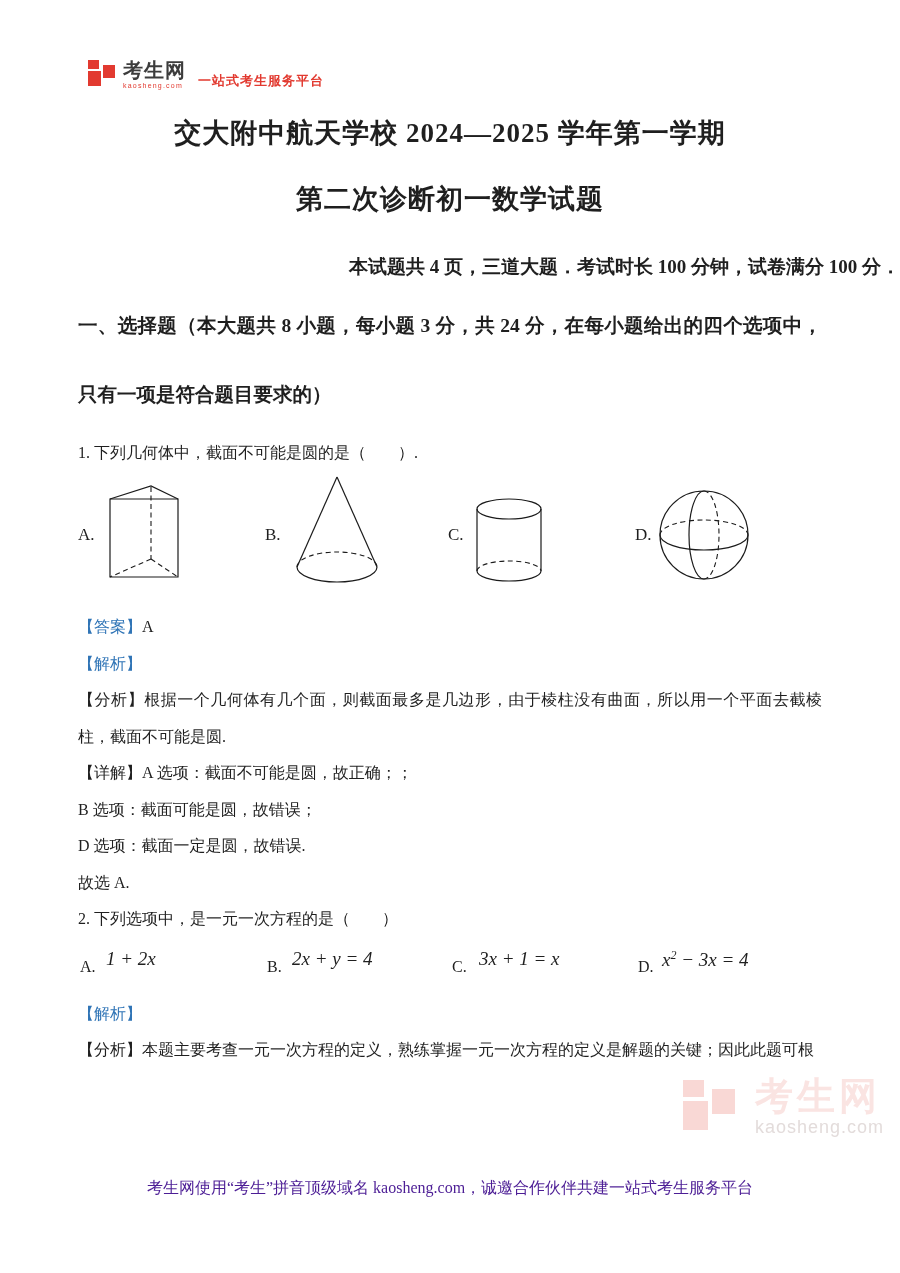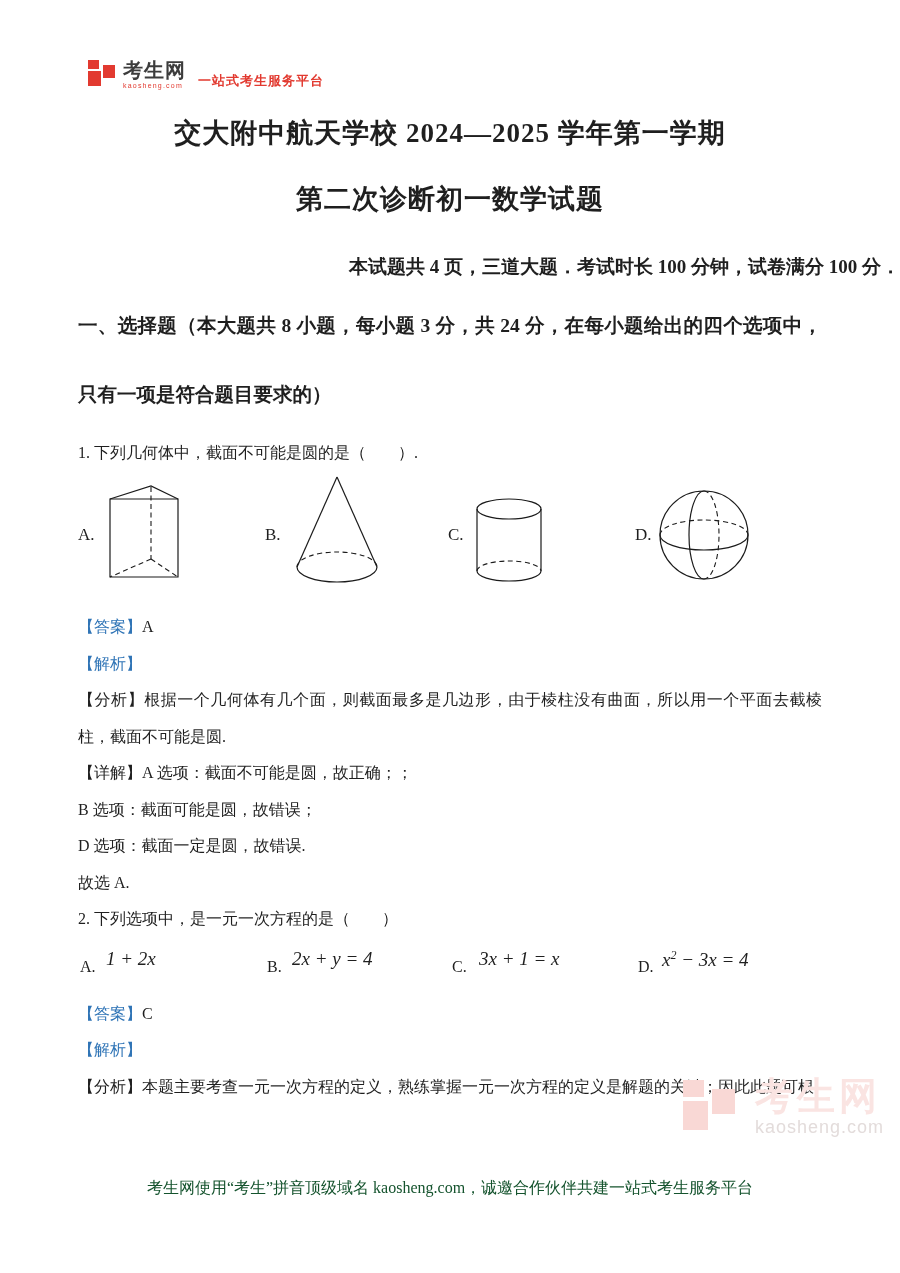--- a/index.html
+++ b/index.html
@@ -48,21 +48,21 @@
   
   .q2row { position:relative; height:58px; }
   .q2row .olabel { position:absolute; top:20px; font-size:16px; }
   .q2row .formula { position:absolute; top:10px; font-size:19px; font-style:italic;
                     font-family:"Liberation Serif",serif; }
   .formula sup { font-size:12px; font-style:italic; }
   .formula sup:empty { display:none; }
 
   
   .footer-note { position:absolute; top:1178px; left:0; width:900px;
-                 text-align:center; font-size:16px; color:#14532d; }
+                 text-align:center; font-size:16px; color:#4c1d95; }
 
   
   .watermark { position:absolute; right:16px; bottom:8px; display:flex; align-items:center; }
   .wm-icon { position:relative; width:62px; height:60px; margin-right:10px; }
   .wm-icon span { position:absolute; background:#f9d8d5; }
   .wm-icon .b1 { left:0; top:4px;  width:21px; height:17px; }
   .wm-icon .b2 { left:0; top:25px; width:25px; height:29px; }
   .wm-icon .b3 { left:29px; top:13px; width:23px; height:25px; }
   .wm-text { display:flex; flex-direction:column; line-height:1; }
   .wm-name { font-family:"Liberation Sans",sans-serif; font-weight:bold; font-size:38px;
@@ -154,21 +154,20 @@
       <span class="formula" style="left:214px"><span>2x + y = 4</span><span></span></span>
 
       <span class="olabel" style="left:374px">C.</span>
       <span class="formula" style="left:401px"><span>3x + 1 = x</span><span></span></span>
 
       <span class="olabel" style="left:560px">D.</span>
       <span class="formula" style="left:584px"><span>x</span><sup>2</sup><span> − 3x = 4</span></span>
     </div>
 
     <div class="ansblock" style="margin-top:0">
-      <p><span class="tag">【答案】</span><span>C</span></p>
       <p><span class="tag">【解析】</span></p>
       <p>【分析】本题主要考查一元一次方程的定义，熟练掌握一元一次方程的定义是解题的关键；因此此题可根</p>
     </div>
 
   </div>
 
   <p class="footer-note">考生网使用“考生”拼音顶级域名 kaosheng.com，诚邀合作伙伴共建一站式考生服务平台</p>
 
   <div class="watermark">
     <div class="wm-icon">

